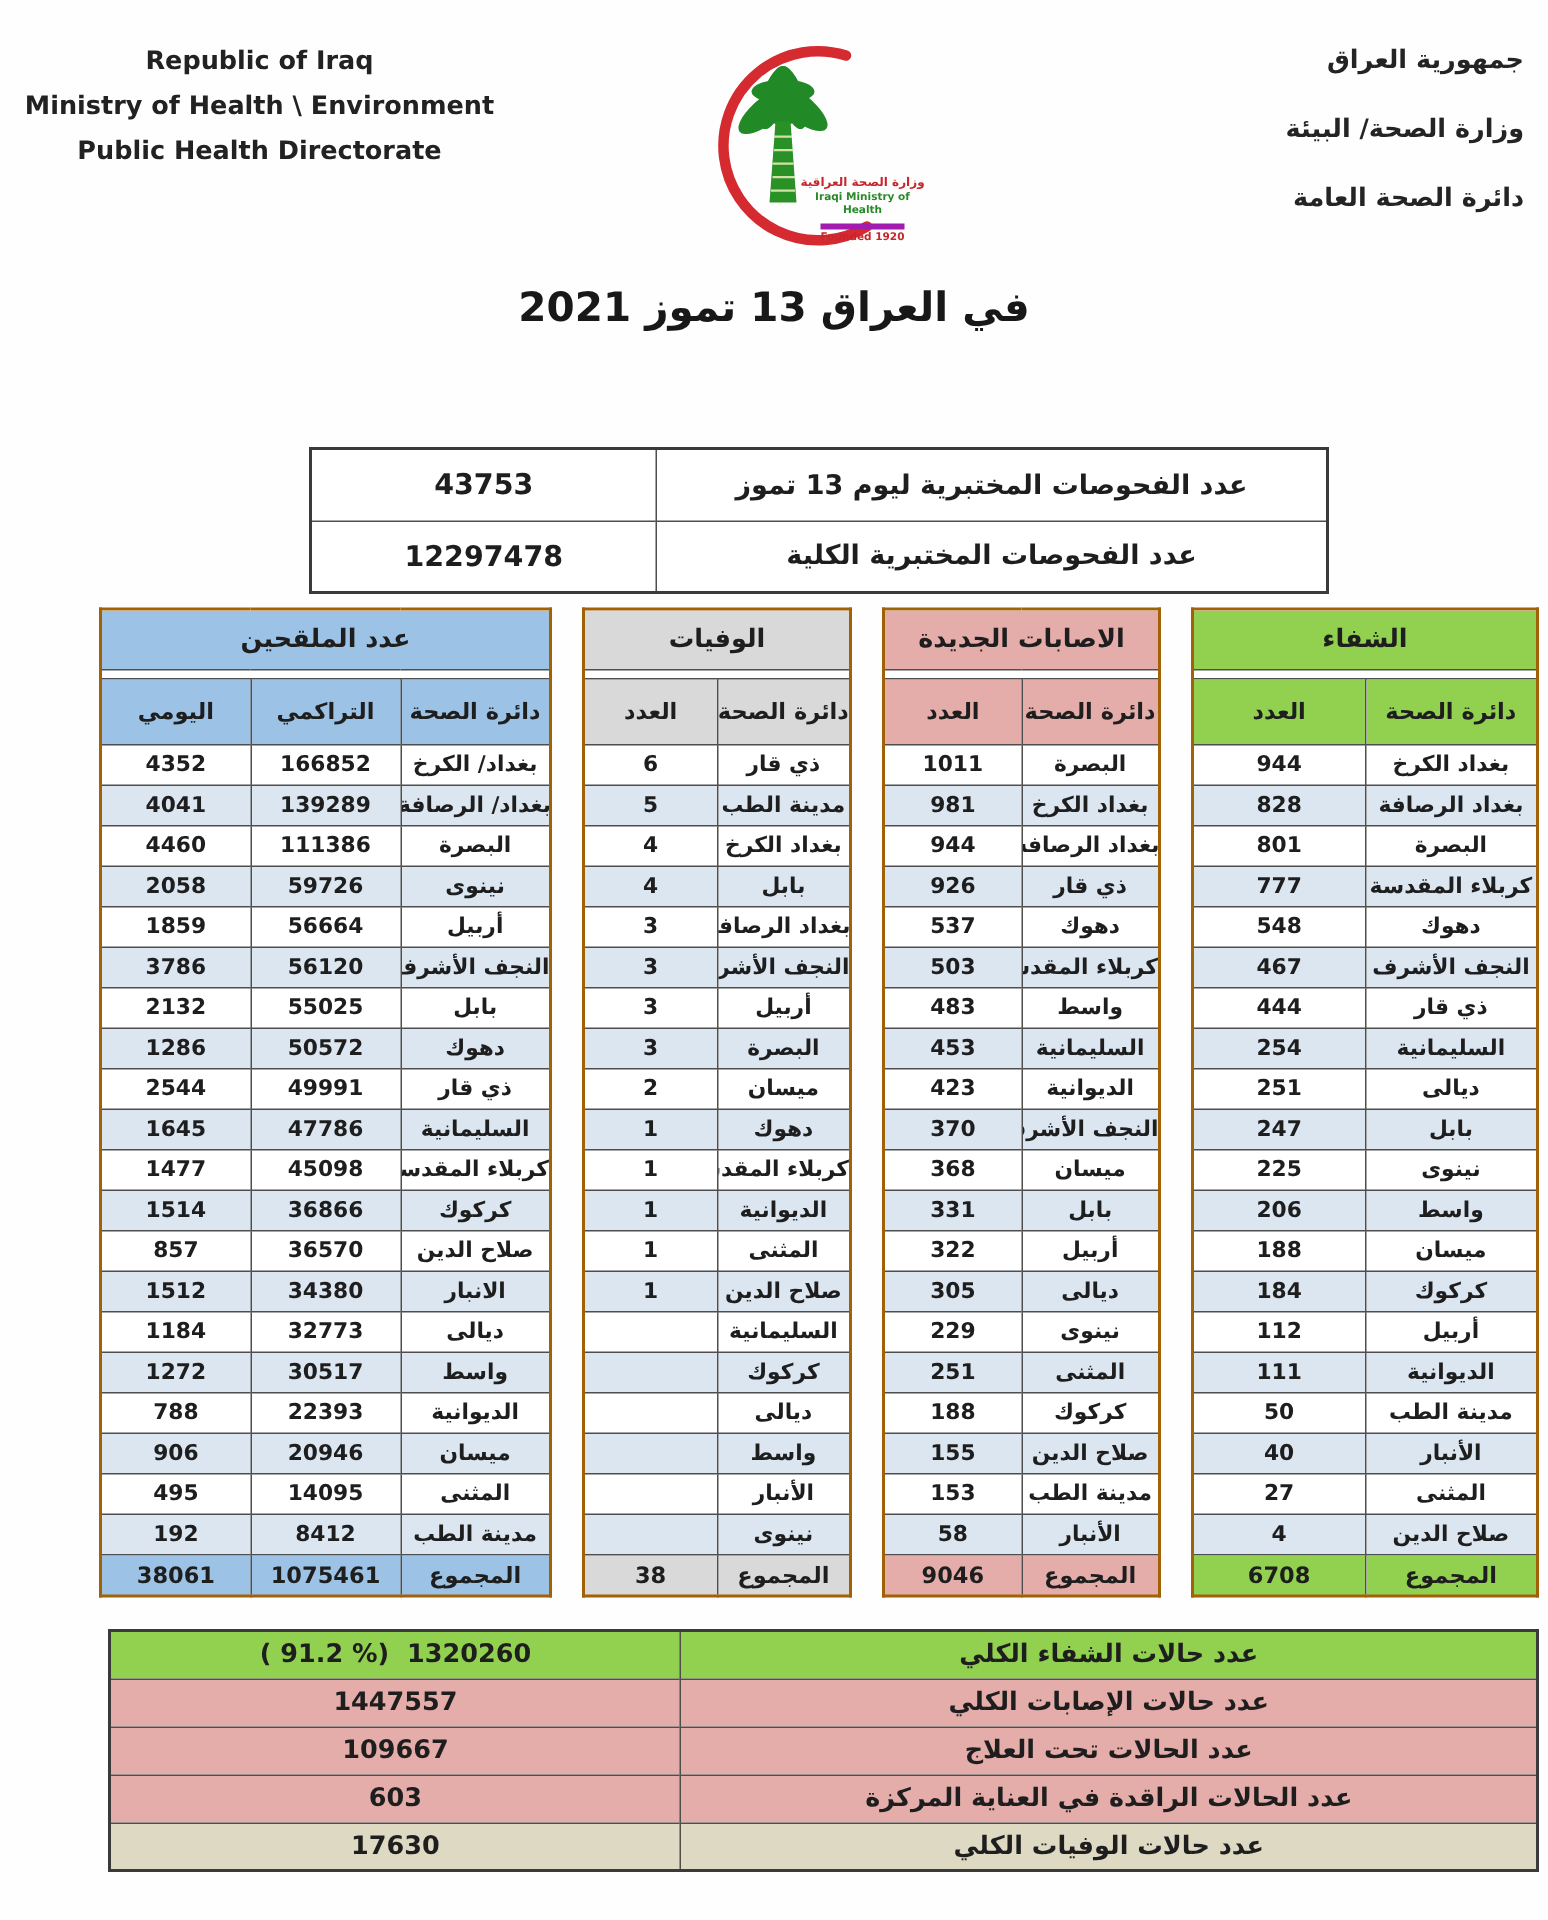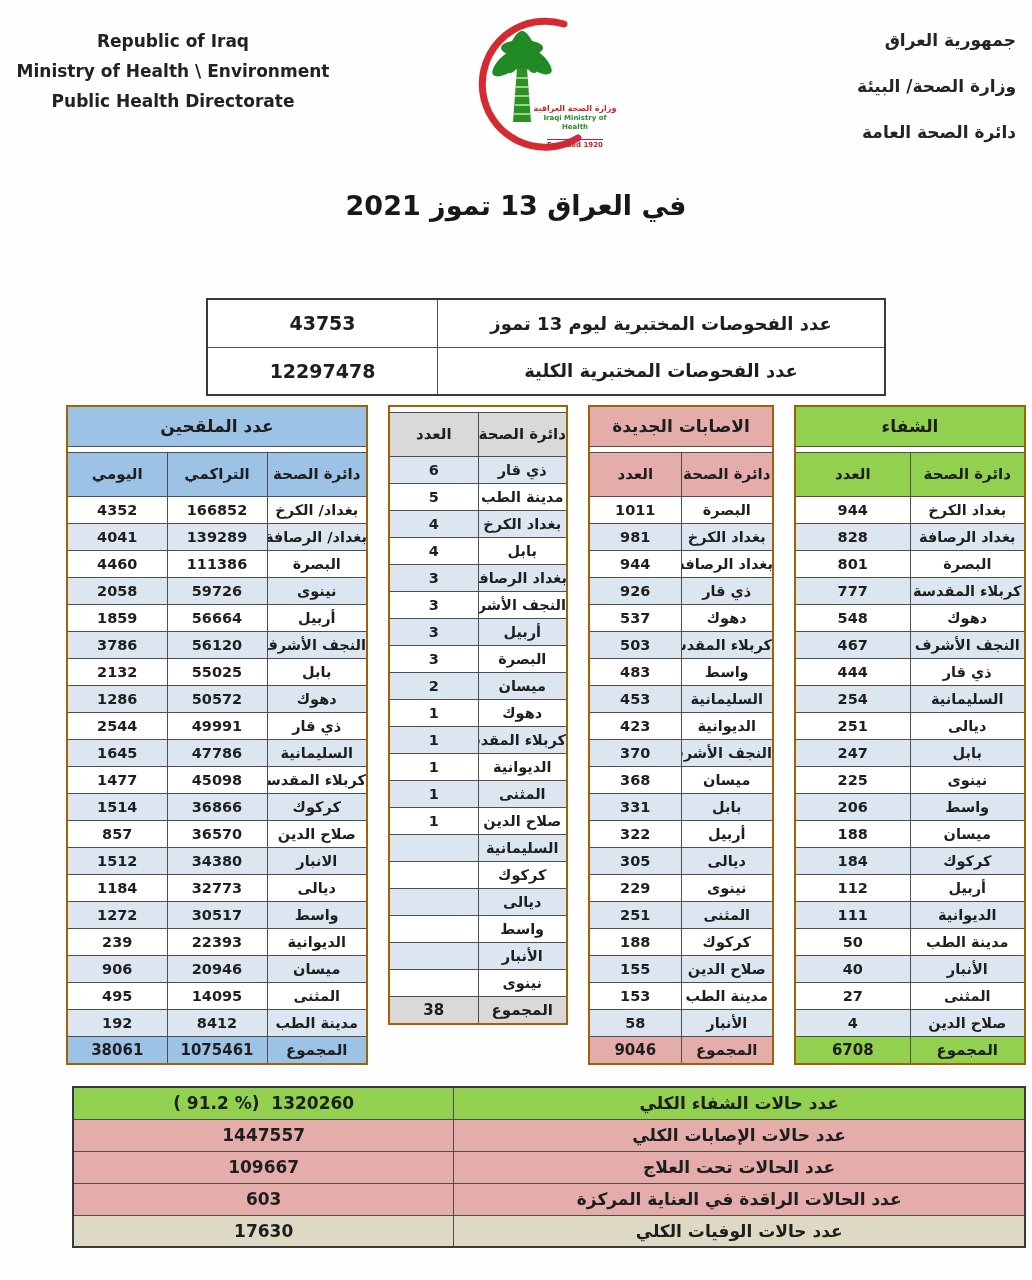--- a/index.html
+++ b/index.html
@@ -19,25 +19,25 @@
     text-align:center; font-weight:700; font-size:17px; line-height:30px;
     color:#222;
   }
   .hdr-left .kurdish { direction:rtl; font-size:16px; }
   .hdr-right {
     position:absolute; right:16px; top:30px; width:230px;
     direction:rtl; text-align:right; font-weight:700; font-size:17px;
     color:#242424;
   }
   .hdr-right div { margin-bottom:26px; }
-  .logo { position:absolute; left:432px; top:8px; width:190px; height:165px; }
+  .logo { position:absolute; left:432px; top:21px; width:190px; height:165px; }
   .logo-text { position:absolute; left:100px; top:96px; width:86px; text-align:center; line-height:1.25; }
   .lt-ar { color:#c6262c; font-size:8px; font-weight:700; direction:rtl; }
   .lt-en { color:#2a8a2a; font-size:7px; font-weight:700; }
-  .lt-f  { color:#c6262c; font-size:7px; font-weight:700; border-top:1px solid #a21caf; display:inline-block; padding-top:1px; }
+  .lt-f  { color:#c6262c; font-size:7px; font-weight:700; border-top:4px solid #a21caf; display:inline-block; padding-top:1px; }
 
   
   .title-block {
     position:absolute; top:184px; left:0; width:100%;
     text-align:center; direction:rtl;
     font-weight:700; font-size:27px; line-height:44px; color:#181818;
   }
 
   
   table { border-collapse:collapse; table-layout:fixed; }
@@ -238,21 +238,21 @@
               <td class="num">1184</td>
             </tr>
             <tr class="data-row">
               <td class="name">واسط</td>
               <td class="num">30517</td>
               <td class="num">1272</td>
             </tr>
             <tr class="data-row">
               <td class="name">الديوانية</td>
               <td class="num">22393</td>
-              <td class="num">239</td>
+              <td class="num">788</td>
             </tr>
             <tr class="data-row">
               <td class="name">ميسان</td>
               <td class="num">20946</td>
               <td class="num">906</td>
             </tr>
             <tr class="data-row">
               <td class="name">المثنى</td>
               <td class="num">14095</td>
               <td class="num">495</td>
@@ -266,20 +266,23 @@
               <td class="name" style="background: rgb(156, 194, 229);">المجموع</td>
               <td class="num" style="background: rgb(156, 194, 229);">1075461</td>
               <td class="num" style="background: rgb(156, 194, 229);">38061</td>
             </tr>
           </tbody>
         </table>
       </div>
     <div class="stat-table" data-key="deaths">
         <table class="t-two">
           <tbody>
+            <tr class="title-row">
+              <td colspan="2" style="background: rgb(217, 217, 217);">الوفيات</td>
+            </tr>
             <tr class="spacer-row">
               <td colspan="2"></td>
             </tr>
             <tr class="head-row">
               <td style="background: rgb(217, 217, 217);">دائرة الصحة</td>
               <td style="background: rgb(217, 217, 217);">العدد</td>
             </tr>
             <tr class="data-row">
               <td class="name">ذي قار</td>
               <td class="num">6</td>

